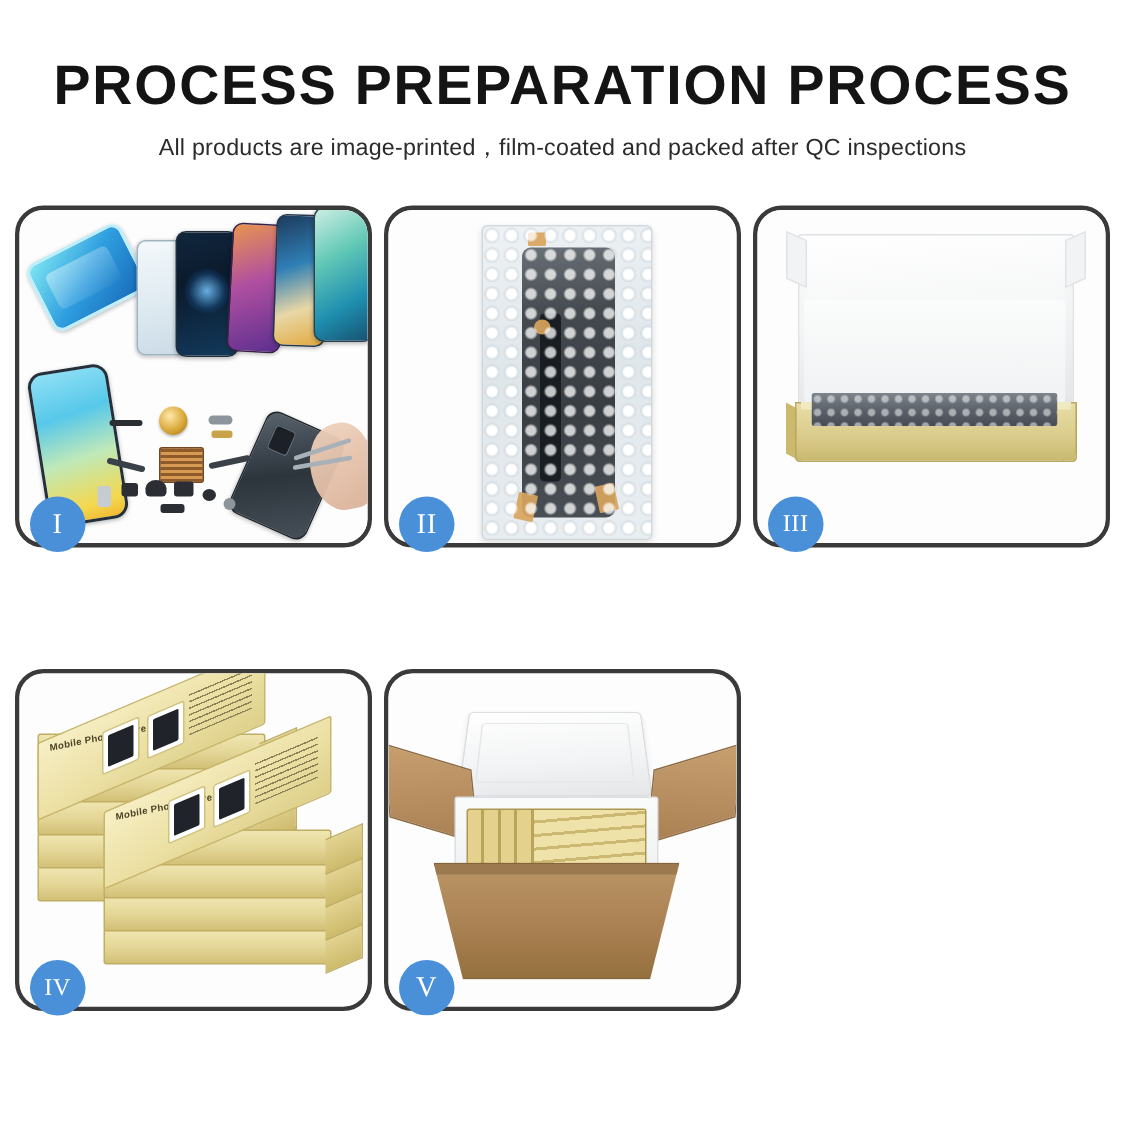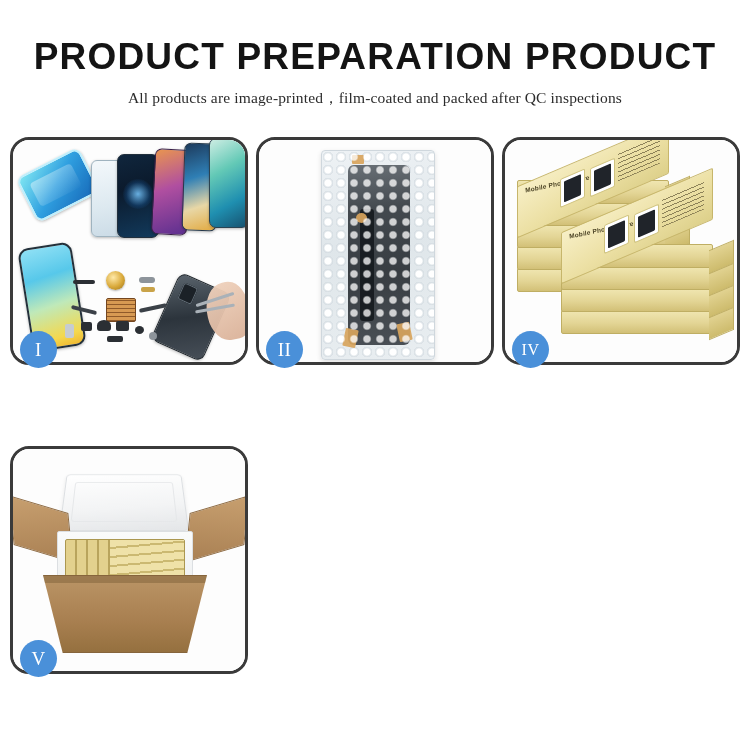--- a/index.html
+++ b/index.html
@@ -25,21 +25,21 @@
     font-family: "Liberation Sans", sans-serif;
     font-size: 37px;
     font-weight: 700;
     letter-spacing: 1.2px;
     color: #141414;
     line-height: 1.05;
     white-space: nowrap;
   }
   #subtitle {
     margin-top: 11px;
-    font-family: Liberation Serif, serif;
+    font-family: Liberation Sans, sans-serif;
     font-size: 15.5px;
     font-weight: 400;
     color: #2b2b2b;
     letter-spacing: 0.15px;
     white-space: nowrap;
   }
 
   
   #grid {
     position: absolute;
@@ -518,21 +518,21 @@
   .vi-tape {
     position: absolute;
     background: #ab8a5c;
     opacity: .85;
   }
 </style>
 </head>
 <body>
 
 <div id="header">
-  <div id="title">PRODUCT PREPARATION PRODUCT</div>
+  <div id="title">PROCESS PREPARATION PROCESS</div>
   <div id="subtitle">All products are image-printed，film-coated and packed after QC inspections</div>
 </div>
 
 <div id="grid">
 
   <div class="panel">
     <div class="panel-inner">
       <div class="ph ph-blue-film"></div>
       <div class="ph ph-glass"></div>
       <div class="ph ph-dark"></div>
@@ -569,20 +569,31 @@
         <div class="tape" style="left:30px;top:4px;width:12px;height:9px;"></div>
         <div class="tape" style="left:34px;top:62px;width:11px;height:10px;border-radius:50%;"></div>
         <div class="tape" style="left:22px;top:178px;width:13px;height:18px;transform:rotate(12deg);"></div>
         <div class="tape" style="left:76px;top:172px;width:13px;height:18px;transform:rotate(-12deg);"></div>
         <div class="sheen"></div>
       </div>
     </div>
     <div class="badge">II</div>
   </div>
 
+  <div class="panel">
+    <div class="panel-inner">
+      <div class="box3-lid"></div>
+      <div class="box3-foam"></div>
+      <div class="box3-flapL"></div>
+      <div class="box3-flapR"></div>
+      <div class="box3-tray"></div>
+      <div class="box3-content"></div>
+    </div>
+    <div class="badge wide">III</div>
+  </div>
 
   <div class="panel">
     <div class="panel-inner">
       <div class="stack">
         <div class="sbox" style="left:2px;  top:116px;">
             <span class="side"></span>
           </div>
         <div class="sbox" style="left:2px;  top:94px;">
             <span class="side"></span>
           </div>

